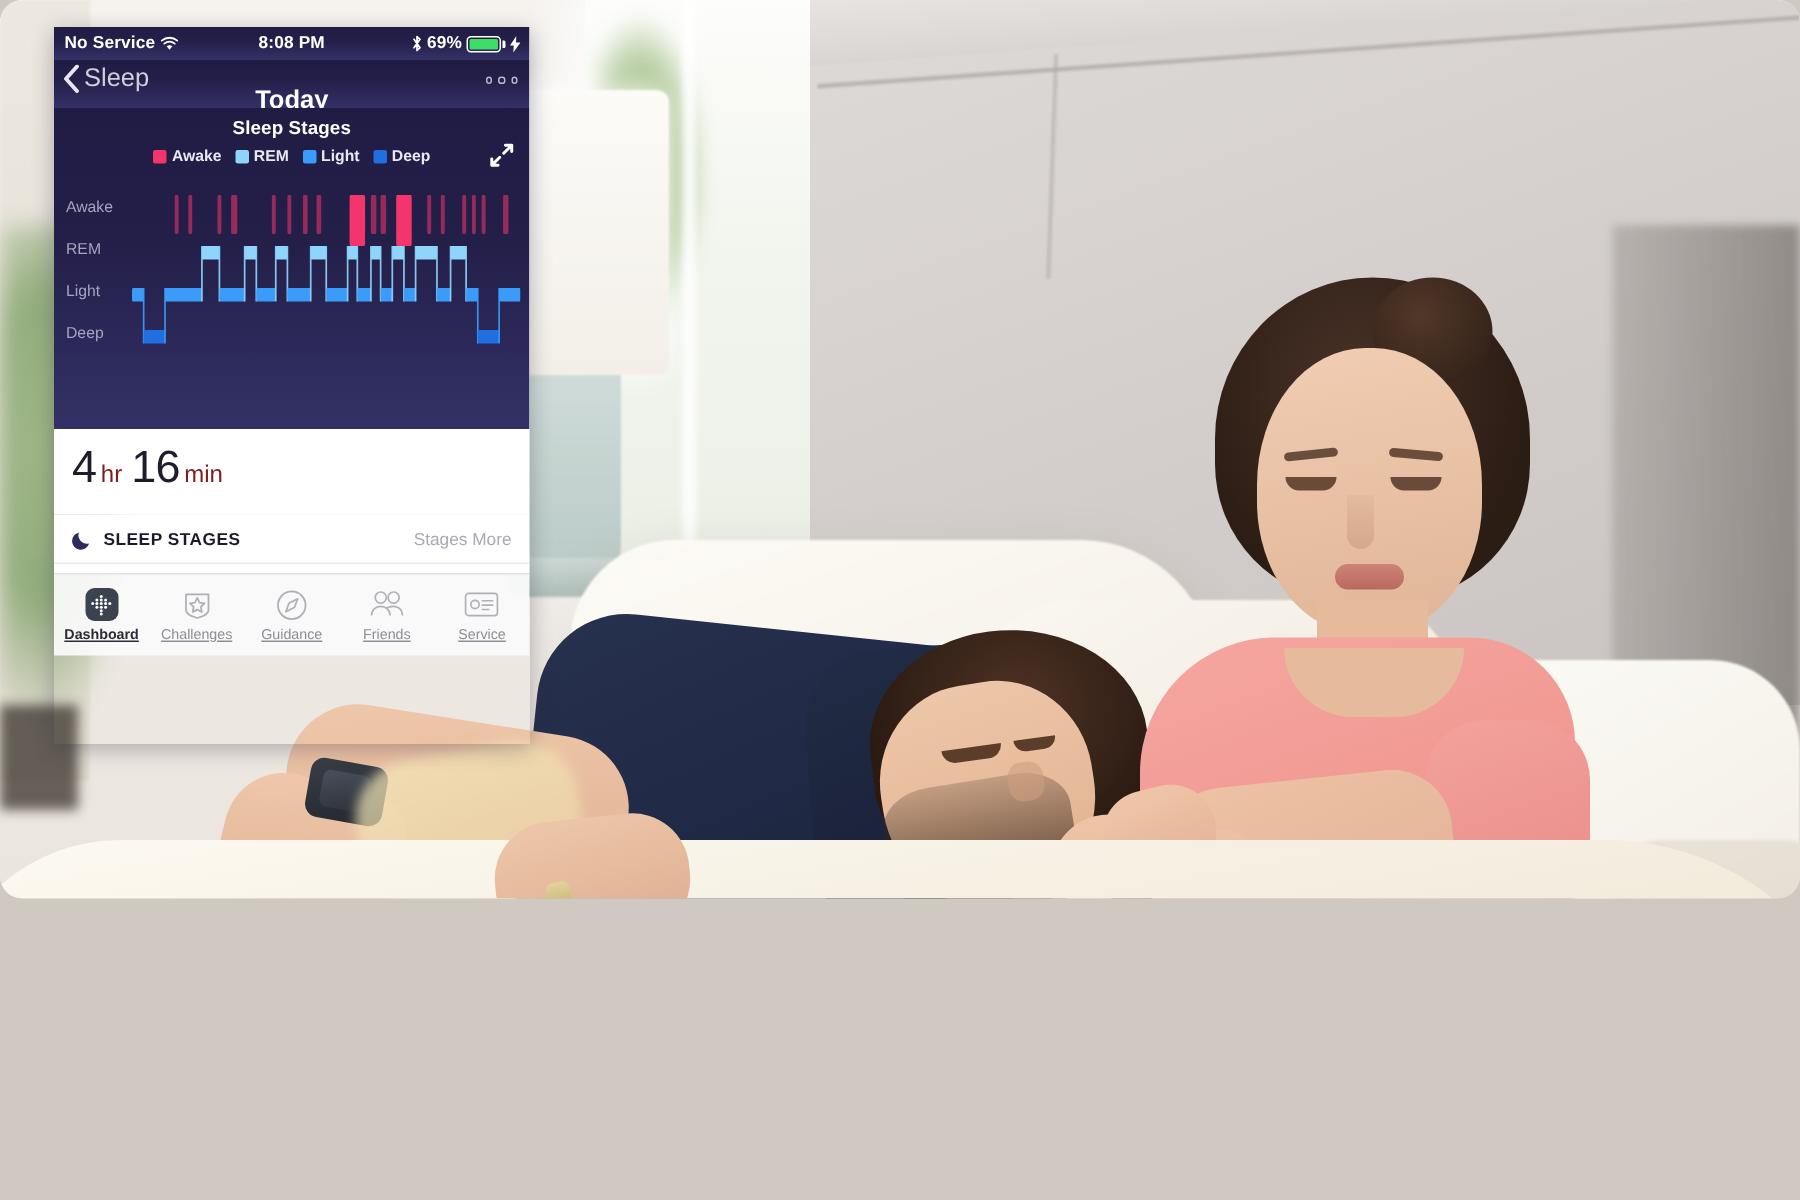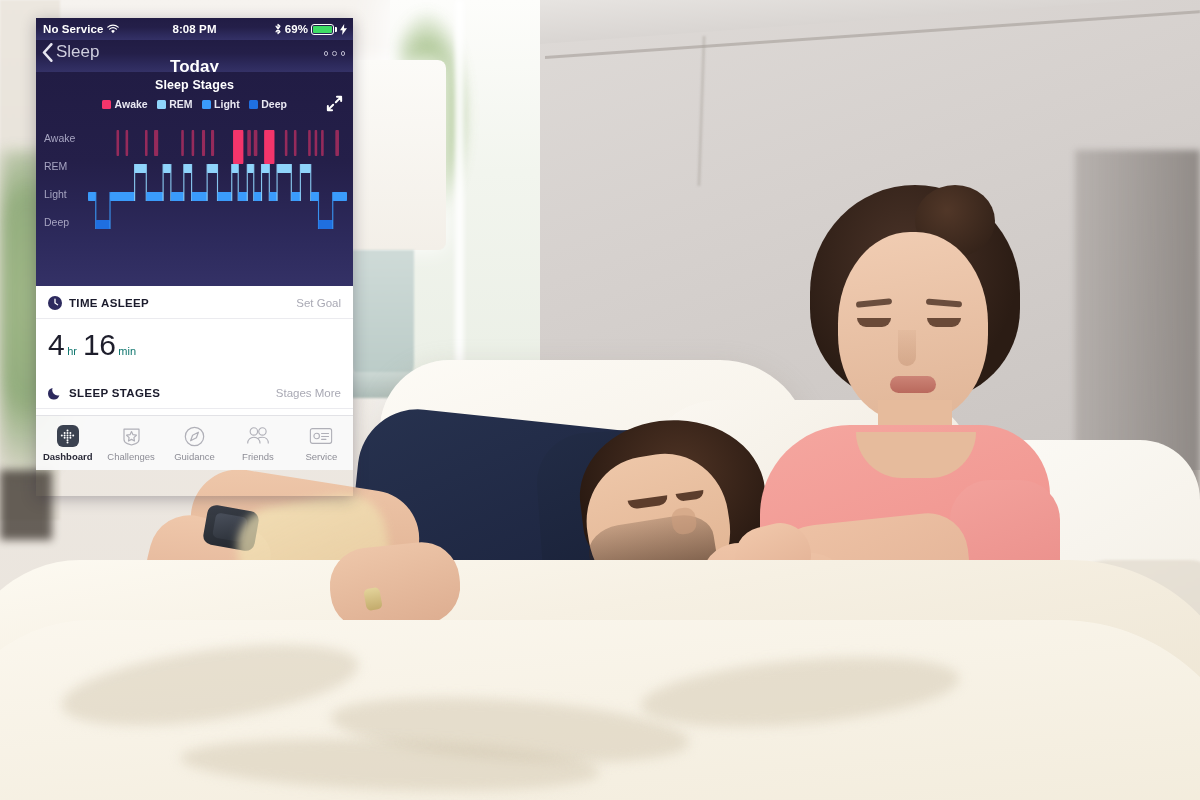--- a/index.html
+++ b/index.html
@@ -1,21 +1,21 @@
 <!DOCTYPE html>
 <html><head>
 <meta charset="utf-8">
 <style>
   html,body{margin:0;padding:0;}
   body{
     width:1200px;height:800px;overflow:hidden;
     font-family:"Liberation Sans",sans-serif;
     background:#cfc9c2;
   }
-  #stage{position:relative;width:1200px;height:800px;overflow:hidden;}
+  #stage{position:relative;width:1200px;height:599px;overflow:hidden;border-radius:15px;}
 
   
   .photo{position:absolute;inset:0;overflow:hidden;background:#efe9e2;}
   .bg-wall{position:absolute;left:0;top:0;width:1200px;height:800px;
     background:linear-gradient(180deg,#f6f3ef 0%,#efeae4 35%,#e8e2da 100%);}
   .bg-window{position:absolute;left:390px;top:0;width:180px;height:430px;
     background:linear-gradient(180deg,#fdfdfb 0%,#f2f5ee 40%,#e9eee4 100%);
     box-shadow:0 0 30px 12px rgba(255,255,255,.8);}
   .bg-window-mull{position:absolute;left:455px;top:0;width:9px;height:430px;
     background:rgba(255,255,255,.85);filter:blur(2px);}
@@ -176,27 +176,27 @@
 
   
   .white{background:#fff;}
   .card-head{display:flex;align-items:center;justify-content:space-between;
     padding:10px 12px 8px 12px;border-bottom:1px solid #ebebef;}
   .card-head-l{display:flex;align-items:center;gap:7px;}
   .card-head-l span{color:#1b1b2c;font-size:11.5px;font-weight:700;letter-spacing:.35px;}
   .card-link{color:#a9a9b4;font-size:11.5px;}
   .bignum{padding:9px 12px 14px 12px;color:#1d1d2b;display:flex;align-items:baseline;}
   .bignum .n{font-size:30px;font-weight:400;letter-spacing:-.5px;}
-  .bignum .u{font-size:11px;margin:12px 6px 0 3px;color:#0f766e;}
+  .bignum .u{font-size:16px;margin:12px 6px 0 3px;color:#7f1d1d;}
   .gap{height:6px;background:rgba(255,255,255,.25);}
 
   
   .tabbar{display:flex;background:rgba(250,250,250,.94);height:54px;border-top:1px solid #e2e2e6;}
   .tab{flex:1;display:flex;flex-direction:column;align-items:center;justify-content:center;gap:3px;}
-  .tab .tl{font-size:9.5px;color:#8d8d96;}
+  .tab .tl{font-size:9.5px;color:#8d8d96;text-decoration:underline;}
   .tab.active .tl{color:#2a2a38;font-weight:700;}
   .tabicon{width:24px;height:24px;display:flex;align-items:center;justify-content:center;}
   .dashicon{width:22px;height:22px;border-radius:6px;background:#3b4250;display:flex;align-items:center;justify-content:center;}
 </style>
 </head>
 <body>
 
 <div id="stage">
 
   <div class="photo">
@@ -405,30 +405,20 @@
             <rect x="850" y="2" width="10" height="26" rx="2" fill="#f4356b" opacity="0.55"></rect>
             <rect x="875" y="2" width="10" height="26" rx="2" fill="#f4356b" opacity="0.55"></rect>
             <rect x="900" y="2" width="10" height="26" rx="2" fill="#f4356b" opacity="0.55"></rect>
             <rect x="955" y="2" width="14" height="26" rx="2" fill="#f4356b" opacity="0.55"></rect>
           </svg>
       </div>
 
     </div>
 
     <div class="white">
-      <div class="card-head">
-        <div class="card-head-l">
-          <svg width="14" height="14" viewBox="0 0 14 14">
-            <circle cx="7" cy="7" r="7" fill="#2d2a5e"></circle>
-            <path d="M7 3.2V7l2.6 1.7" stroke="#fff" stroke-width="1.3" fill="none" stroke-linecap="round"></path>
-          </svg>
-          <span>TIME ASLEEP</span>
-        </div>
-        <div class="card-link">Set Goal</div>
-      </div>
       <div class="bignum">
         <span class="n">4</span>
         <span class="u">hr</span>
         <span class="n">16</span>
         <span class="u">min</span>
       </div>
     </div>
 
     <div class="white">
       <div class="card-head">

